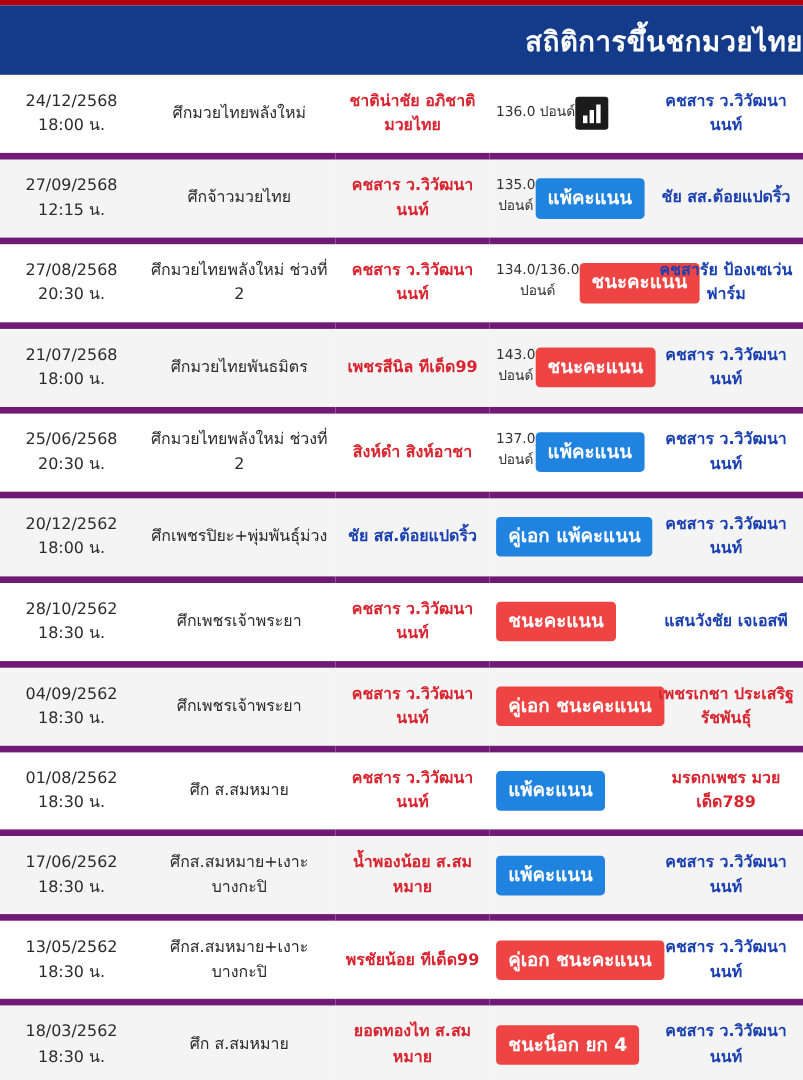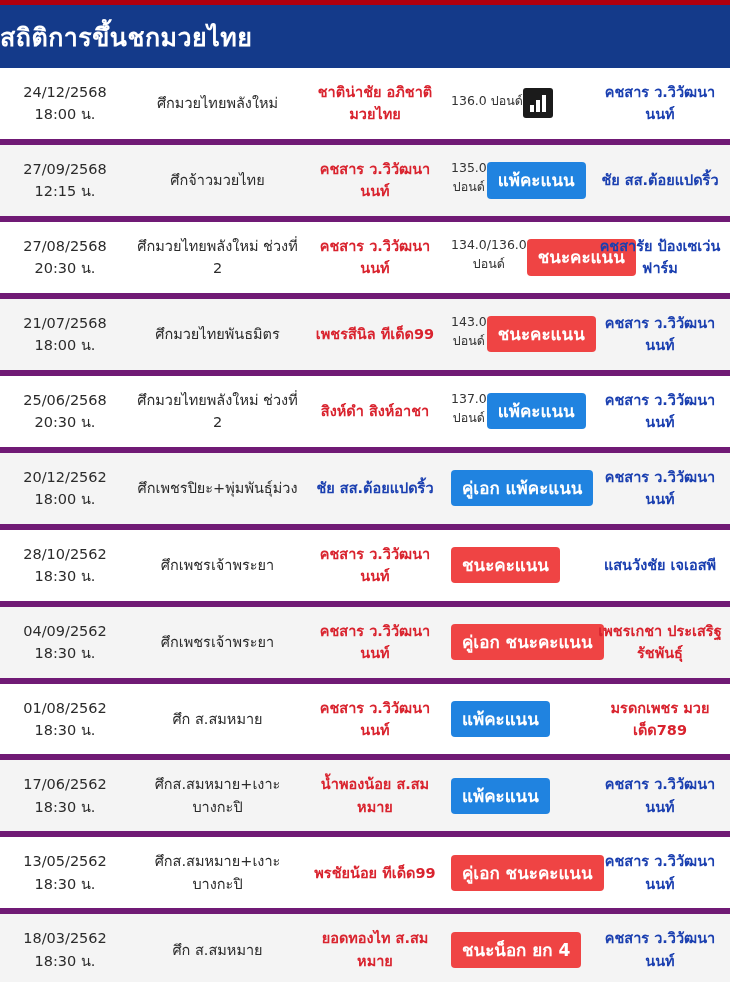--- a/index.html
+++ b/index.html
@@ -20,21 +20,21 @@
     height: 5px;
     background: #b0000f;
     width: 100%;
   }
   .header {
     background: #143a8a;
     color: #ffffff;
     height: 63px;
     display: flex;
     align-items: center;
-    justify-content: flex-start;
+    justify-content: flex-end;
   }
   .header-title {
     font-size: 25px;
     font-weight: bold;
     letter-spacing: 0.5px;
   }
   table.fights {
     width: 100%;
     border-collapse: collapse;
     table-layout: fixed;

